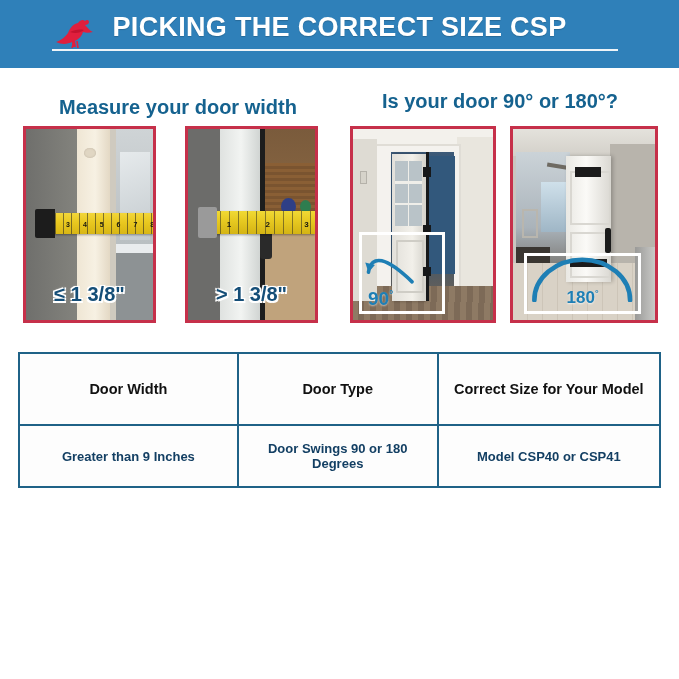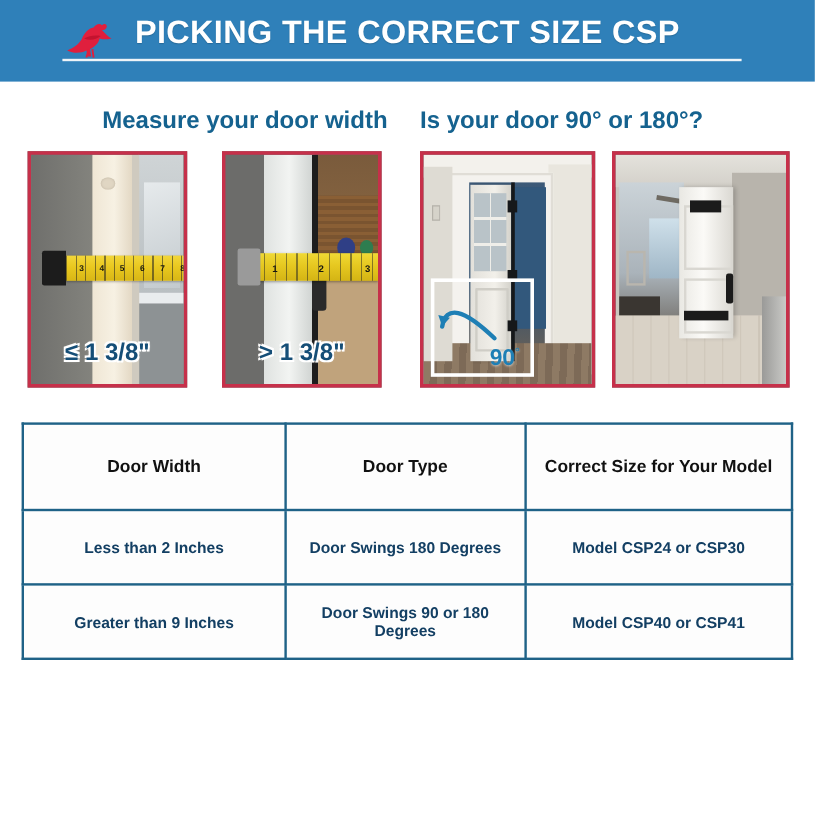--- a/index.html
+++ b/index.html
@@ -55,22 +55,22 @@
 
   
   .sec-head {
     position: absolute;
     color: #15628F;
     font-size: 20px;
     font-weight: bold;
     font-family: "Liberation Sans", sans-serif;
     white-space: nowrap;
   }
-  #head-measure { left: 33px; top: 90px; width: 290px; text-align: right; }
-  #head-angle   { left: 350px; top: 90px; width: 300px; text-align: left; }
+  #head-measure { left: 33px; top: 96px; width: 290px; text-align: center; }
+  #head-angle   { left: 350px; top: 90px; width: 300px; text-align: center; }
 
   
   .photo {
     position: absolute;
     top: 126px;
     width: 133px;
     height: 197px;
     border: 3px solid #C6304A;
     box-sizing: border-box;
     overflow: hidden;
@@ -191,21 +191,20 @@
   .overlay90 {
     position:absolute; left:4%; top:54%; width:62%; height:43%;
     border:3px solid #ffffff; box-sizing:border-box;
   }
   .arc90 { position:absolute; inset:0; }
   .lbl90 {
     position:absolute; left:8%; bottom:2%;
     color:#1E7FB5; font-size:19px; font-weight:bold;
     font-family:"Liberation Sans", sans-serif;
     text-shadow:0 1px 2px rgba(255,255,255,.6);
-    margin-left:40px;
   }
   .lbl90 sup { font-size:10px; }
 
   
   .p4-bg    { position:absolute; inset:0; background:#c9c6bf; }
   .p4-ceil  { position:absolute; left:0; top:0; width:100%; height:14%;
               background:linear-gradient(180deg,#e4e2dc,#d3d0c9); }
   .p4-hall  { position:absolute; left:2%; top:12%; width:38%; height:66%;
               background:linear-gradient(180deg,#cbd3d8 0%,#aab3ba 60%,#6f6a63 100%); }
   .p4-win   { position:absolute; left:20%; top:28%; width:17%; height:26%;
@@ -398,36 +397,37 @@
     <div class="p4-floor"></div>
     <div class="p4-rail"></div>
     <div class="p4-arm"></div>
     <div class="p4-door"></div>
     <div class="p4-dp1"></div>
     <div class="p4-dp2"></div>
     <div class="p4-hdl"></div>
     <div class="p4-top"></div>
     <div class="p4-strip"></div>
 
+    <div class="overlay180">
+      <svg class="arc180" viewBox="0 0 120 50" preserveAspectRatio="none" aria-hidden="true">
+        <path d="M8 48 A 52 44 0 0 1 112 48" fill="none" stroke="#1E7FB5" stroke-width="5" stroke-linecap="round"></path>
+      </svg>
+      <span class="lbl180"><span>180</span><sup>°</sup></span>
+    </div>
   </div>
 </div>
 
 <table class="table">
   <thead>
     <tr>
       <th class="col-a">Door Width</th>
       <th class="col-b">Door Type</th>
       <th class="col-c">Correct Size for Your Model</th>
     </tr>
   </thead>
   <tbody>
     <tr>
-      <td>Less than 2 Inches</td>
-      <td>Door Swings 180 Degrees</td>
-      <td>Model CSP24 or CSP30</td>
-    </tr>
-    <tr>
       <td>Greater than 9 Inches</td>
       <td>Door Swings 90 or 180 Degrees</td>
       <td>Model CSP40 or CSP41</td>
     </tr>
   </tbody>
 </table>
 
 </body></html>

